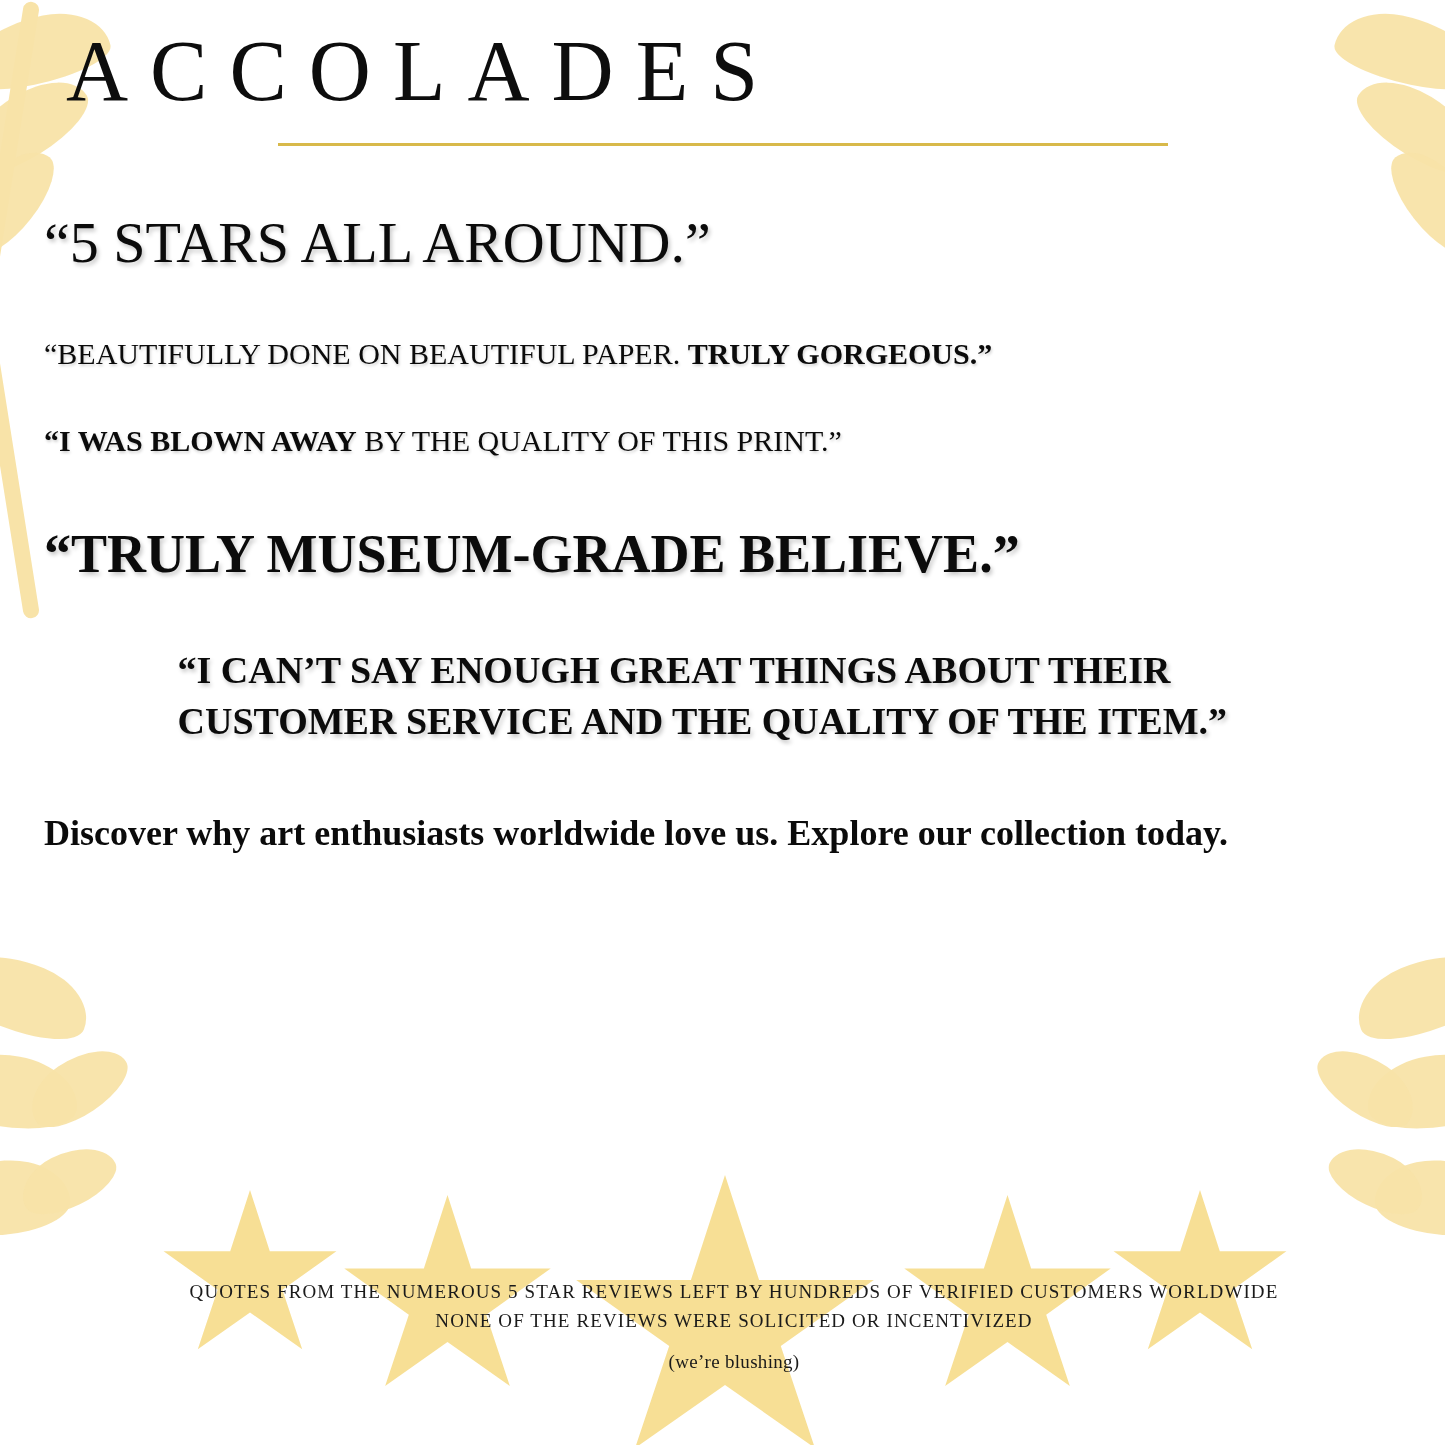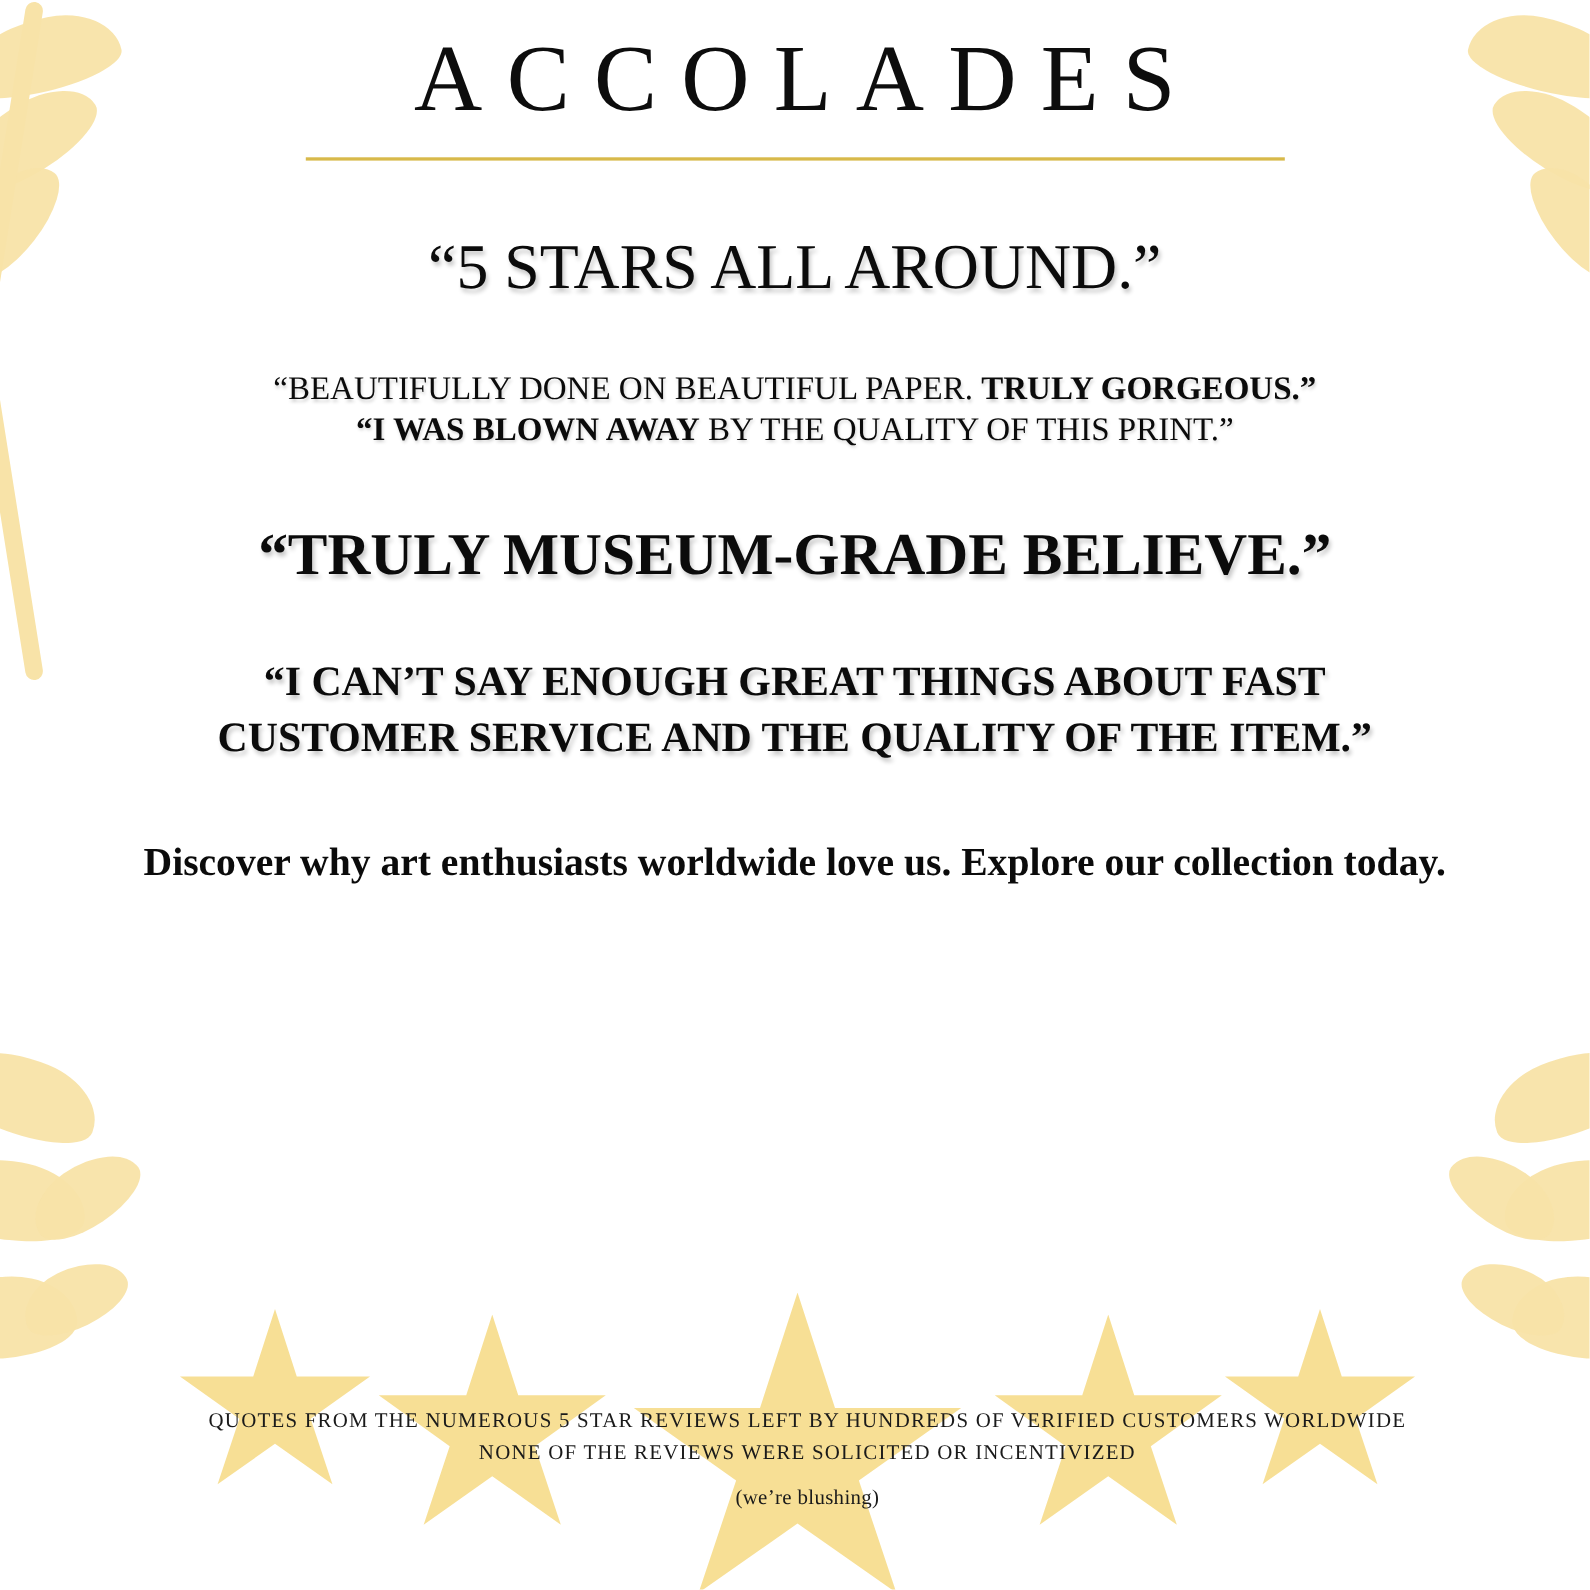--- a/index.html
+++ b/index.html
@@ -171,21 +171,20 @@
   .star.s2 { left: 340px;  bottom: 60px;  width: 215px; height: 210px; }
   .star.s3 { left: 570px;  bottom: -10px; width: 310px; height: 300px; }
   .star.s4 { left: 900px;  bottom: 60px;  width: 215px; height: 210px; }
   .star.s5 { left: 1110px; bottom: 100px; width: 180px; height: 175px; }
 
   
   .content {
     position: relative;
     z-index: 3;
     padding: 0 44px;
-    text-align: center;
   }
 
   .title {
     font-family: "Liberation Serif", serif;
     font-size: 86px;
     letter-spacing: 22px;
     color: #0d0d0d;
     margin: 24px 0 0 0;
     padding-left: 22px;
     font-weight: 400;
@@ -219,20 +218,21 @@
   .q3 {
     font-size: 30px;
     font-weight: 400;
     margin-top: 58px;
     text-shadow: 1px 2px 3px rgba(0,0,0,.18);
   }
   .q3 b { font-weight: 700; }
   .q4 {
     font-size: 30px;
     font-weight: 400;
+    margin-top: 50px;
     text-shadow: 1px 2px 3px rgba(0,0,0,.18);
   }
   .q4 b { font-weight: 700; }
   .q5 {
     font-size: 54px;
     font-weight: 700;
     margin-top: 62px;
   }
   .q6 {
     font-size: 29px;
@@ -331,21 +331,21 @@
 
 
     <div class="quote q3"><span>“BEAUTIFULLY DONE ON BEAUTIFUL PAPER. </span><b>TRULY GORGEOUS.”</b></div>
 
     <div class="quote q4"><b>“I WAS BLOWN AWAY</b><span> BY THE QUALITY OF THIS PRINT.”</span></div>
 
     <div class="quote q5">“TRULY MUSEUM-GRADE BELIEVE.”</div>
 
 
 
-    <div class="quote q8">“I CAN’T SAY ENOUGH GREAT THINGS ABOUT FAST CUSTOMER SERVICE AND THE QUALITY OF THE ITEM.”</div>
+    <div class="quote q8">“I CAN’T SAY ENOUGH GREAT THINGS ABOUT THEIR CUSTOMER SERVICE AND THE QUALITY OF THE ITEM.”</div>
 
     <div class="cta">Discover why art enthusiasts worldwide love us. Explore our collection today.</div>
 
   </div>
 
   <div class="footnotes">
     <div class="fn-line">QUOTES FROM THE NUMEROUS 5 STAR REVIEWS LEFT BY HUNDREDS OF  VERIFIED CUSTOMERS WORLDWIDE</div>
     <div class="fn-line">NONE OF THE REVIEWS WERE SOLICITED OR INCENTIVIZED</div>
     <div class="fn-blush">(we’re blushing)</div>
   </div>

